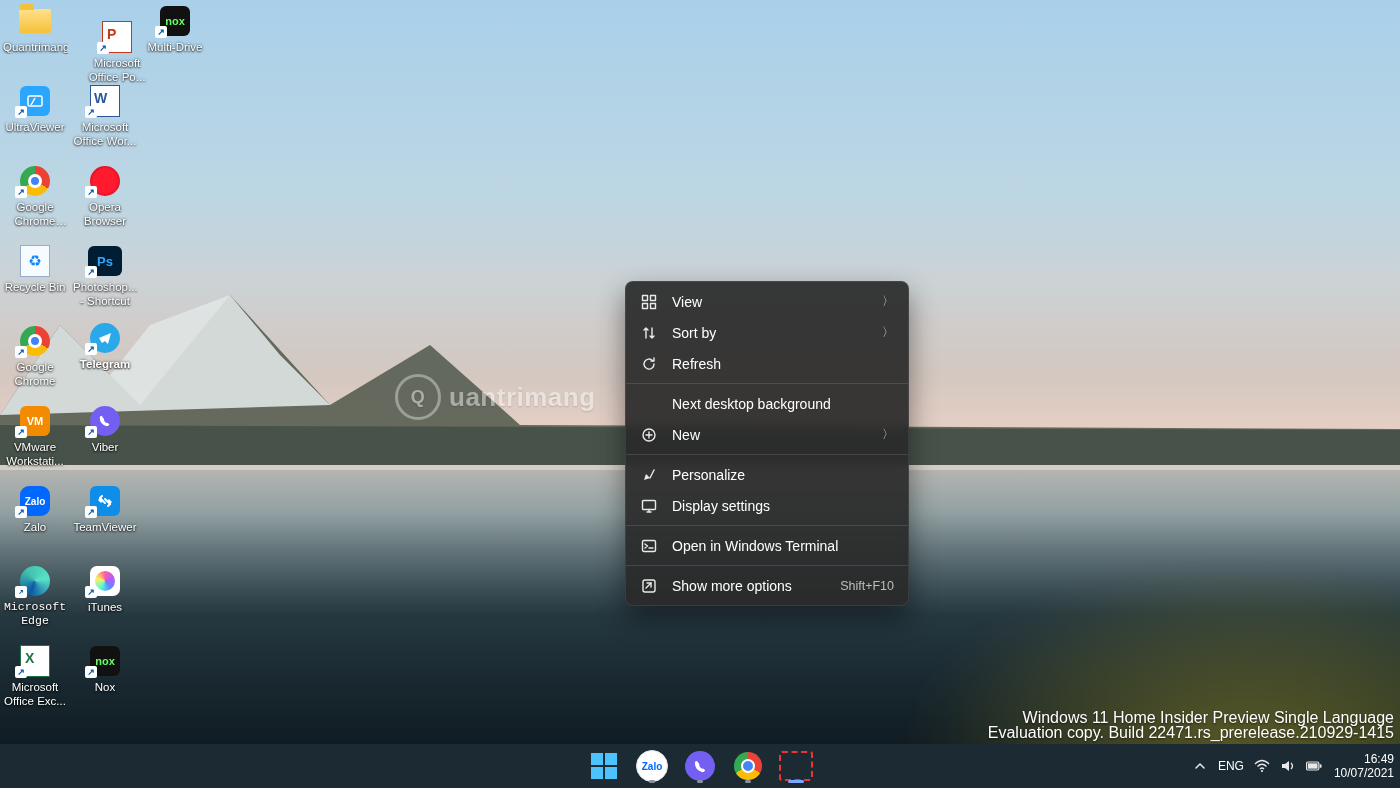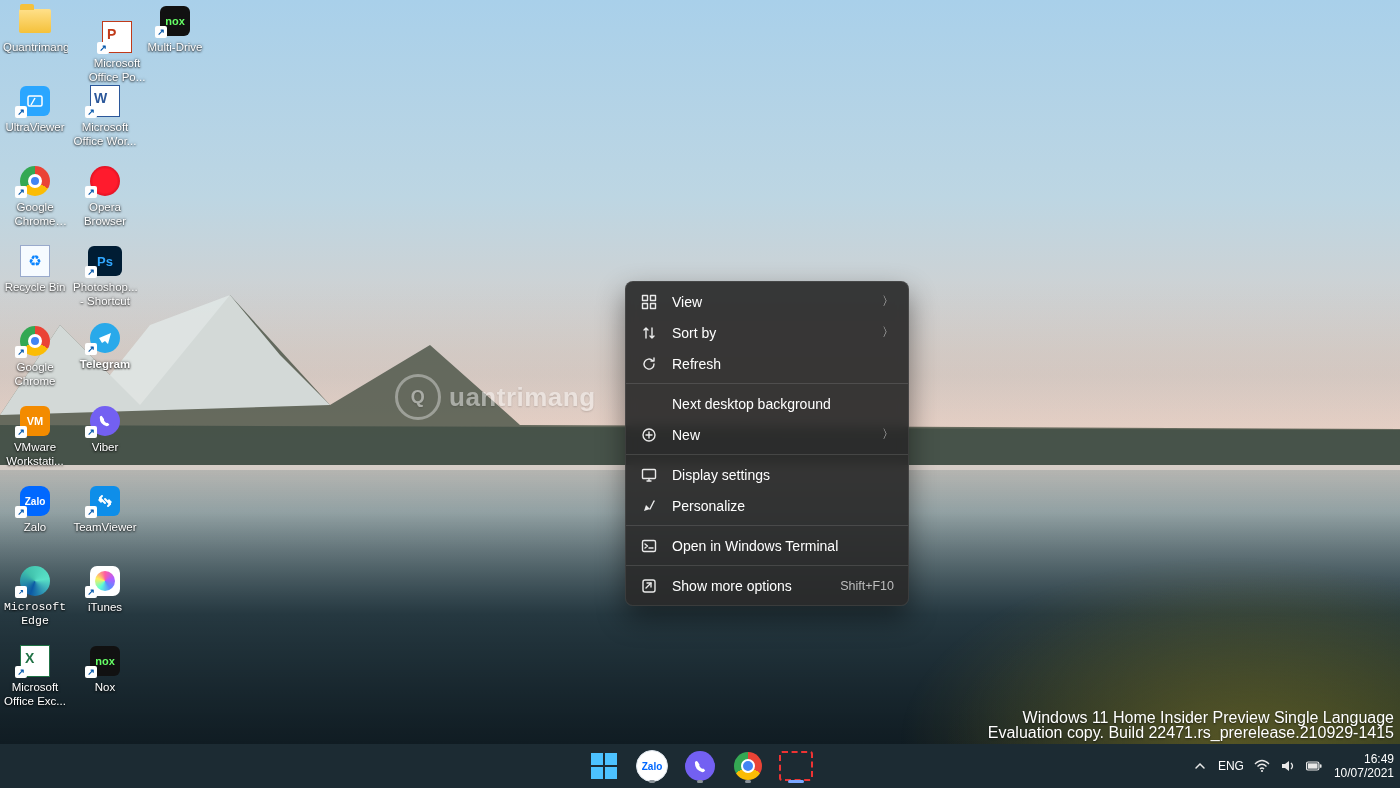--- a/index.html
+++ b/index.html
@@ -383,34 +383,34 @@
             <path d="M8 5 V11 M5 8 H11" stroke="#eaeaea" stroke-width="1.4" fill="none" stroke-linecap="round" stroke-linejoin="round"></path>
           </svg>
         </span>
         <span class="mlabel">New</span>
         <span class="chev">〉</span>
       </div>
       <div class="sep"></div>
       <div class="mi">
         <span class="micon">
           <svg width="16" height="16" viewBox="0 0 16 16">
+            <path d="M3 13 L5 7 L9 11 Z" fill="#eaeaea"></path>
+            <path d="M9 11 L13 3" stroke="#eaeaea" stroke-width="1.4" fill="none" stroke-linecap="round" stroke-linejoin="round"></path>
+          </svg>
+        </span>
+        <span class="mlabel">Personalize</span>
+      </div>
+      <div class="mi">
+        <span class="micon">
+          <svg width="16" height="16" viewBox="0 0 16 16">
             <rect x="1.5" y="2.5" width="13" height="9" rx="1" stroke="#eaeaea" stroke-width="1.4" fill="none" stroke-linecap="round" stroke-linejoin="round"></rect>
             <path d="M6 14 H10 M8 11.5 V14" stroke="#eaeaea" stroke-width="1.4" fill="none" stroke-linecap="round" stroke-linejoin="round"></path>
           </svg>
         </span>
         <span class="mlabel">Display settings</span>
-      </div>
-      <div class="mi">
-        <span class="micon">
-          <svg width="16" height="16" viewBox="0 0 16 16">
-            <path d="M3 13 L5 7 L9 11 Z" fill="#eaeaea"></path>
-            <path d="M9 11 L13 3" stroke="#eaeaea" stroke-width="1.4" fill="none" stroke-linecap="round" stroke-linejoin="round"></path>
-          </svg>
-        </span>
-        <span class="mlabel">Personalize</span>
       </div>
       <div class="sep"></div>
       <div class="mi">
         <span class="micon">
           <svg width="16" height="16" viewBox="0 0 16 16">
             <rect x="1.5" y="2.5" width="13" height="11" rx="1.5" stroke="#eaeaea" stroke-width="1.4" fill="none" stroke-linecap="round" stroke-linejoin="round"></rect>
             <path d="M4 6 L6.5 8 L4 10 M8 10 H12" stroke="#eaeaea" stroke-width="1.4" fill="none" stroke-linecap="round" stroke-linejoin="round"></path>
           </svg>
         </span>
         <span class="mlabel">Open in Windows Terminal</span>

